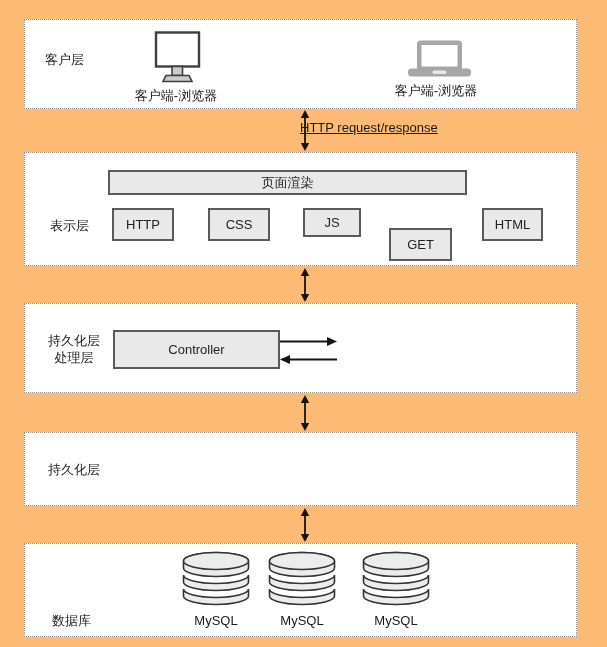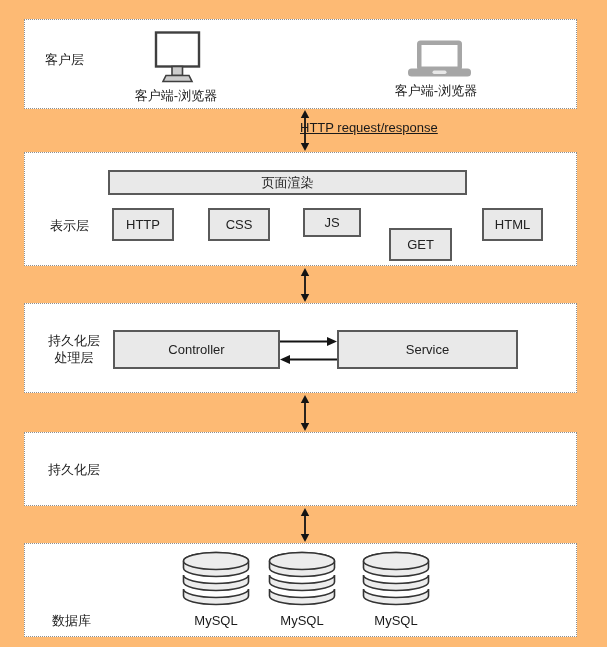--- a/index.html
+++ b/index.html
@@ -77,23 +77,20 @@
 
   <div class="layer-box" style="top:303px;height:90px;"></div>
   <div class="layer-label" style="left:48px;top:332px;text-align:center;">
     <div>持久化层</div>
     <div>处理层</div>
   </div>
 
   <div class="gbox" style="left:113px;top:330px;width:167px;height:39px;">
     <span>Controller</span>
   </div>
-  <div class="gbox" style="left:337px;top:330px;width:181px;height:39px;">
-    <span>Service</span>
-  </div>
 
   <svg class="icon-svg" style="left:280px;top:336px;" width="57" height="11" viewBox="0 0 57 11">
     <line x1="0" y1="5.5" x2="47" y2="5.5" stroke="#141414" stroke-width="1.8"></line>
     <polygon points="57,5.5 47,1 47,10" fill="#141414"></polygon>
   </svg>
   <svg class="icon-svg" style="left:280px;top:354px;" width="57" height="11" viewBox="0 0 57 11">
     <line x1="57" y1="5.5" x2="10" y2="5.5" stroke="#141414" stroke-width="1.8"></line>
     <polygon points="0,5.5 10,1 10,10" fill="#141414"></polygon>
   </svg>
 

